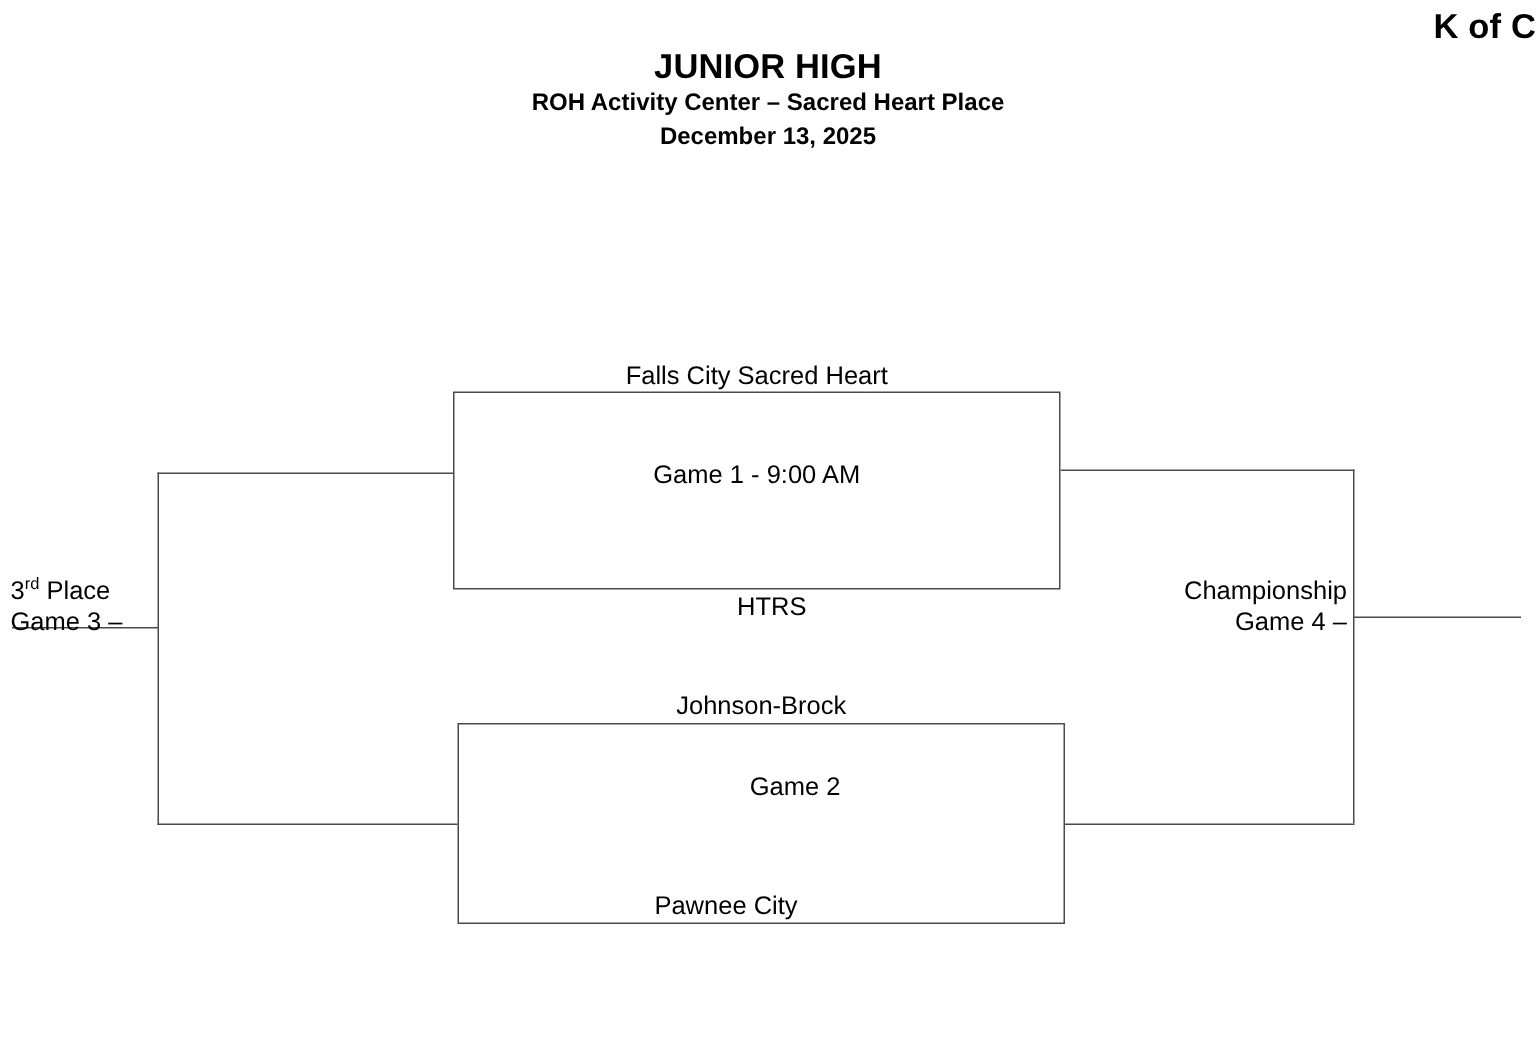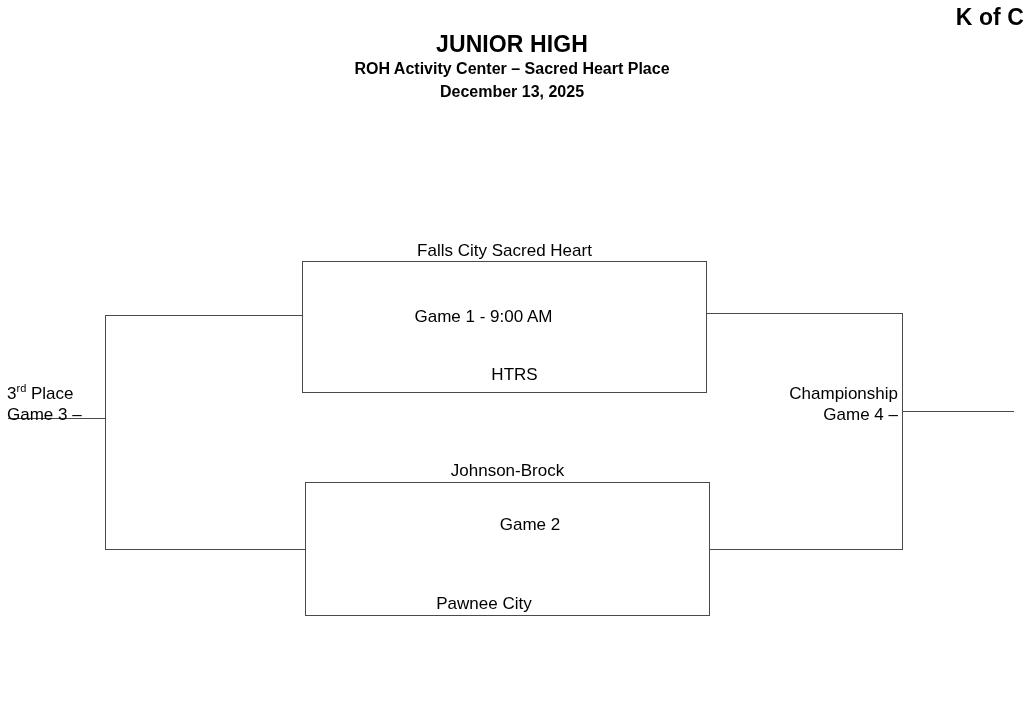--- a/index.html
+++ b/index.html
@@ -105,22 +105,22 @@
   
   .game-title {
     position: absolute;
     font-size: 17px;
     line-height: 1;
     white-space: nowrap;
     text-align: center;
   }
 
   #game1-seed-top  { left: 302px; top: 242px;  width: 405px; }
-  #game1-title     { left: 290px; top: 308px;  width: 387px; }
-  #game1-seed-bottom { left: 302px; top: 366px; width: 425px; }
+  #game1-title     { left: 311px; top: 308px;  width: 387px; }
+  #game1-seed-bottom { left: 302px; top: 396px; width: 425px; }
 
   #game2-seed-top  { left: 305px; top: 462px;  width: 405px; }
   #game2-title     { left: 305px; top: 516px;  width: 450px; }
   #game2-seed-bottom { left: 305px; top: 595px; width: 358px; }
 
   
   .side-label {
     position: absolute;
     font-size: 17px;
     line-height: 1.22;

